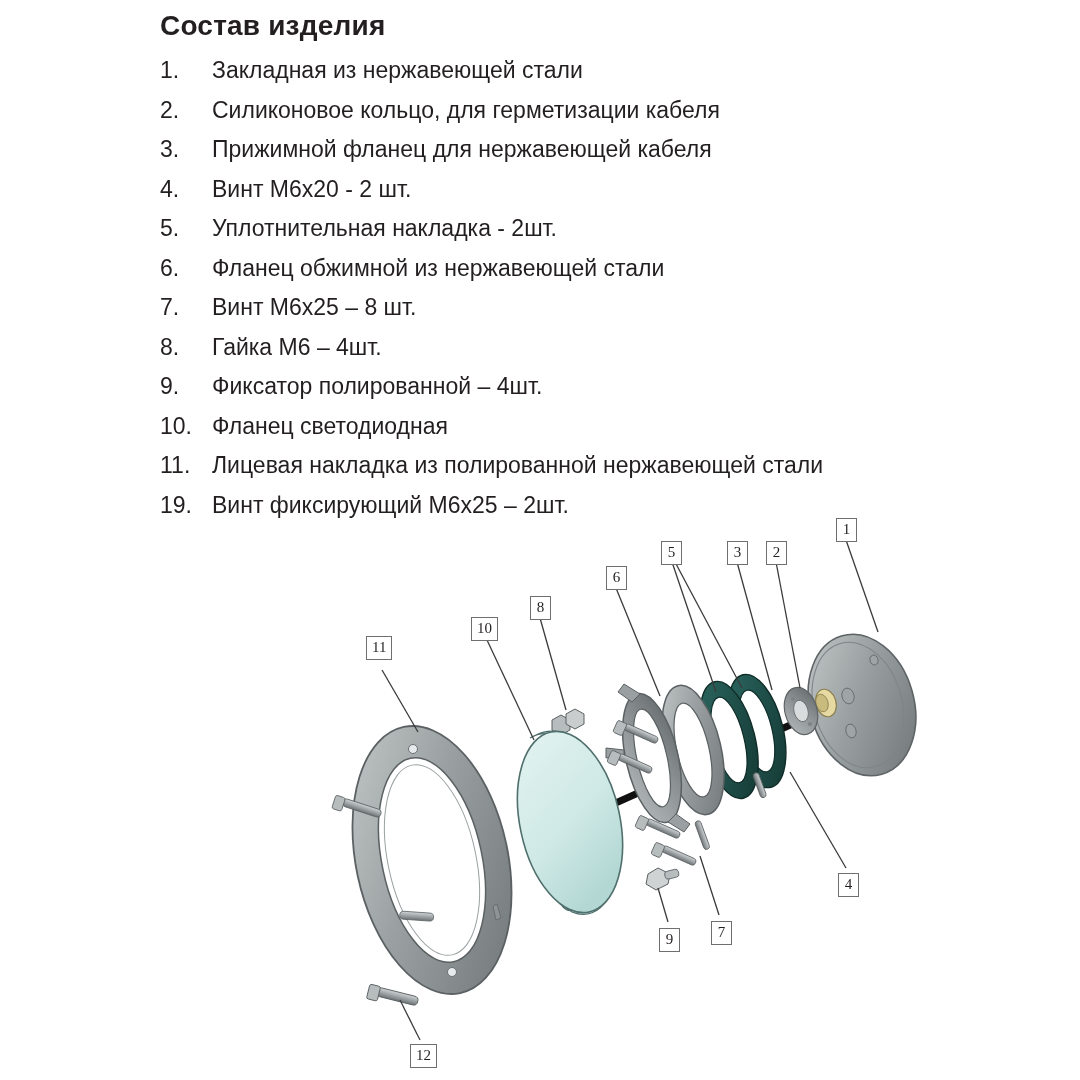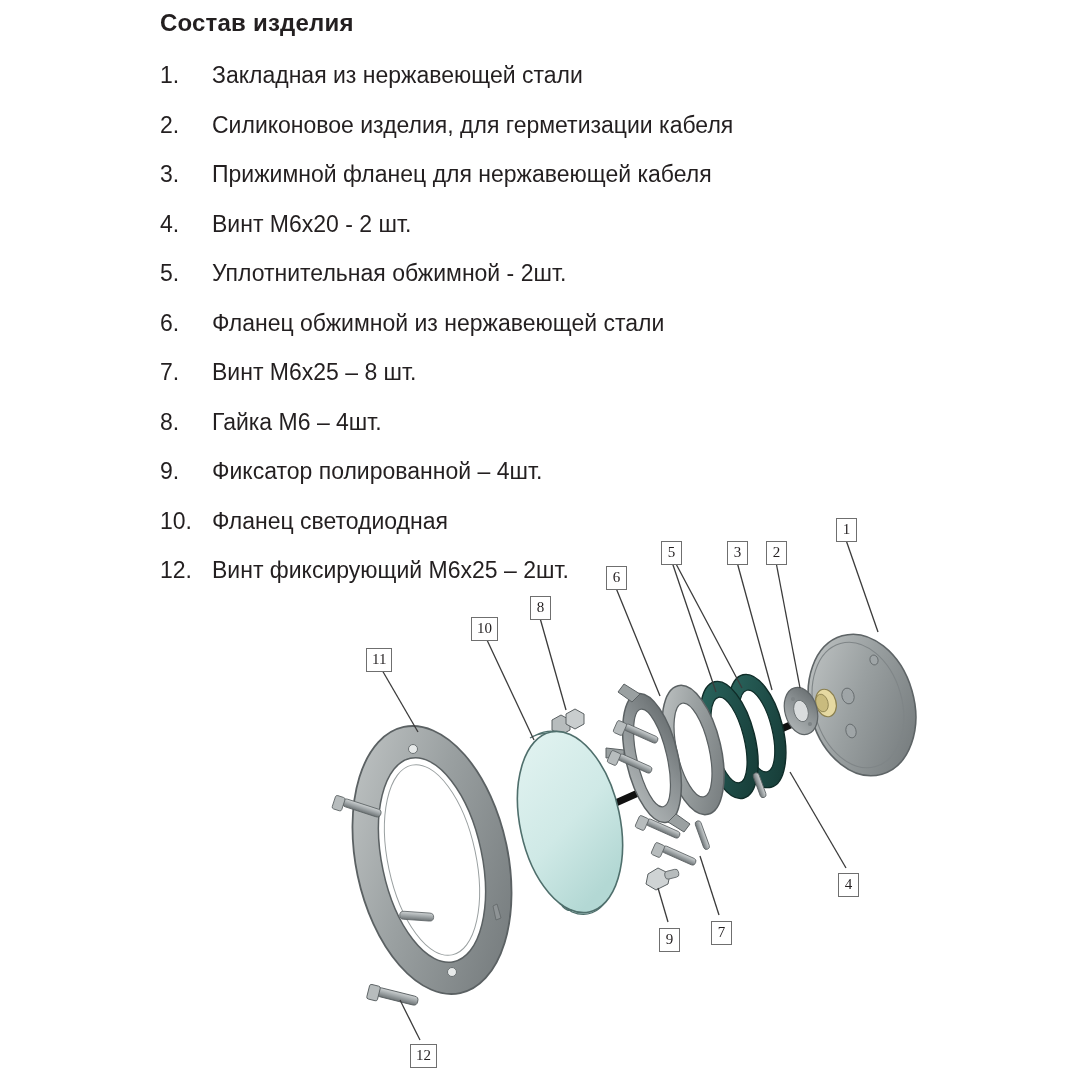--- a/index.html
+++ b/index.html
@@ -20,21 +20,21 @@
     width: 1080px;
     height: 1080px;
   }
   .bom {
     position: absolute;
     left: 160px;
     top: 8px;
     width: 860px;
   }
   .bom-title {
-    font-size: 24px;
+    font-size: 28px;
     font-weight: bold;
     letter-spacing: 0.2px;
     margin: 0 0 8px 0;
     line-height: 1.25;
   }
   ol.bom-list {
     list-style: none;
     margin: 0;
     padding: 0;
   }
@@ -45,21 +45,20 @@
     line-height: 1.72;
     white-space: nowrap;
   }
   ol.bom-list li .num {
     width: 52px;
     flex: 0 0 52px;
     text-align: left;
   }
   ol.bom-list li .txt {
     flex: 1 1 auto;
-    margin-top: 10px;
   }
 
   
   .diagram {
     position: absolute;
     left: 0;
     top: 500px;
     width: 1080px;
     height: 580px;
   }
@@ -87,33 +86,33 @@
 
   <section class="bom">
     <h1 class="bom-title">Состав изделия</h1>
     <ol class="bom-list">
       <li>
         <span class="num">1.</span>
         <span class="txt">Закладная из нержавеющей стали</span>
       </li>
       <li>
         <span class="num">2.</span>
-        <span class="txt">Силиконовое изделия, для герметизации кабеля</span>
+        <span class="txt">Силиконовое кольцо, для герметизации кабеля</span>
       </li>
       <li>
         <span class="num">3.</span>
         <span class="txt">Прижимной фланец для нержавеющей кабеля</span>
       </li>
       <li>
         <span class="num">4.</span>
         <span class="txt">Винт М6х20 - 2 шт.</span>
       </li>
       <li>
         <span class="num">5.</span>
-        <span class="txt">Уплотнительная обжимной - 2шт.</span>
+        <span class="txt">Уплотнительная накладка - 2шт.</span>
       </li>
       <li>
         <span class="num">6.</span>
         <span class="txt">Фланец обжимной из нержавеющей стали</span>
       </li>
       <li>
         <span class="num">7.</span>
         <span class="txt">Винт М6х25 – 8 шт.</span>
       </li>
       <li>
@@ -122,21 +121,25 @@
       </li>
       <li>
         <span class="num">9.</span>
         <span class="txt">Фиксатор полированной – 4шт.</span>
       </li>
       <li>
         <span class="num">10.</span>
         <span class="txt">Фланец светодиодная</span>
       </li>
       <li>
-        <span class="num">12.</span>
+        <span class="num">11.</span>
+        <span class="txt">Лицевая накладка из полированной  нержавеющей стали</span>
+      </li>
+      <li>
+        <span class="num">19.</span>
         <span class="txt">Винт фиксирующий М6х25 – 2шт.</span>
       </li>
     </ol>
   </section>
 
   <section class="diagram">
     <svg width="1080" height="580" viewBox="0 0 1080 580">
       <defs>
         <linearGradient id="gMetal" x1="0" y1="0" x2="1" y2="1">
           <stop offset="0%" stop-color="#c6caca"></stop>
@@ -287,20 +290,20 @@
       </g>
     </svg>
 
     <div class="callout-box" style="left:836px; top:18px;">1</div>
     <div class="callout-box" style="left:661px; top:41px;">5</div>
     <div class="callout-box" style="left:727px; top:41px;">3</div>
     <div class="callout-box" style="left:766px; top:41px;">2</div>
     <div class="callout-box" style="left:606px; top:66px;">6</div>
     <div class="callout-box" style="left:530px; top:96px;">8</div>
     <div class="callout-box" style="left:471px; top:117px;">10</div>
-    <div class="callout-box" style="left:366px; top:148px;">11</div>
+    <div class="callout-box" style="left:366px; top:136px;">11</div>
     <div class="callout-box" style="left:838px; top:373px;">4</div>
     <div class="callout-box" style="left:711px; top:421px;">7</div>
     <div class="callout-box" style="left:659px; top:428px;">9</div>
     <div class="callout-box" style="left:410px; top:544px;">12</div>
   </section>
 
 </div>
 
 </body></html>

